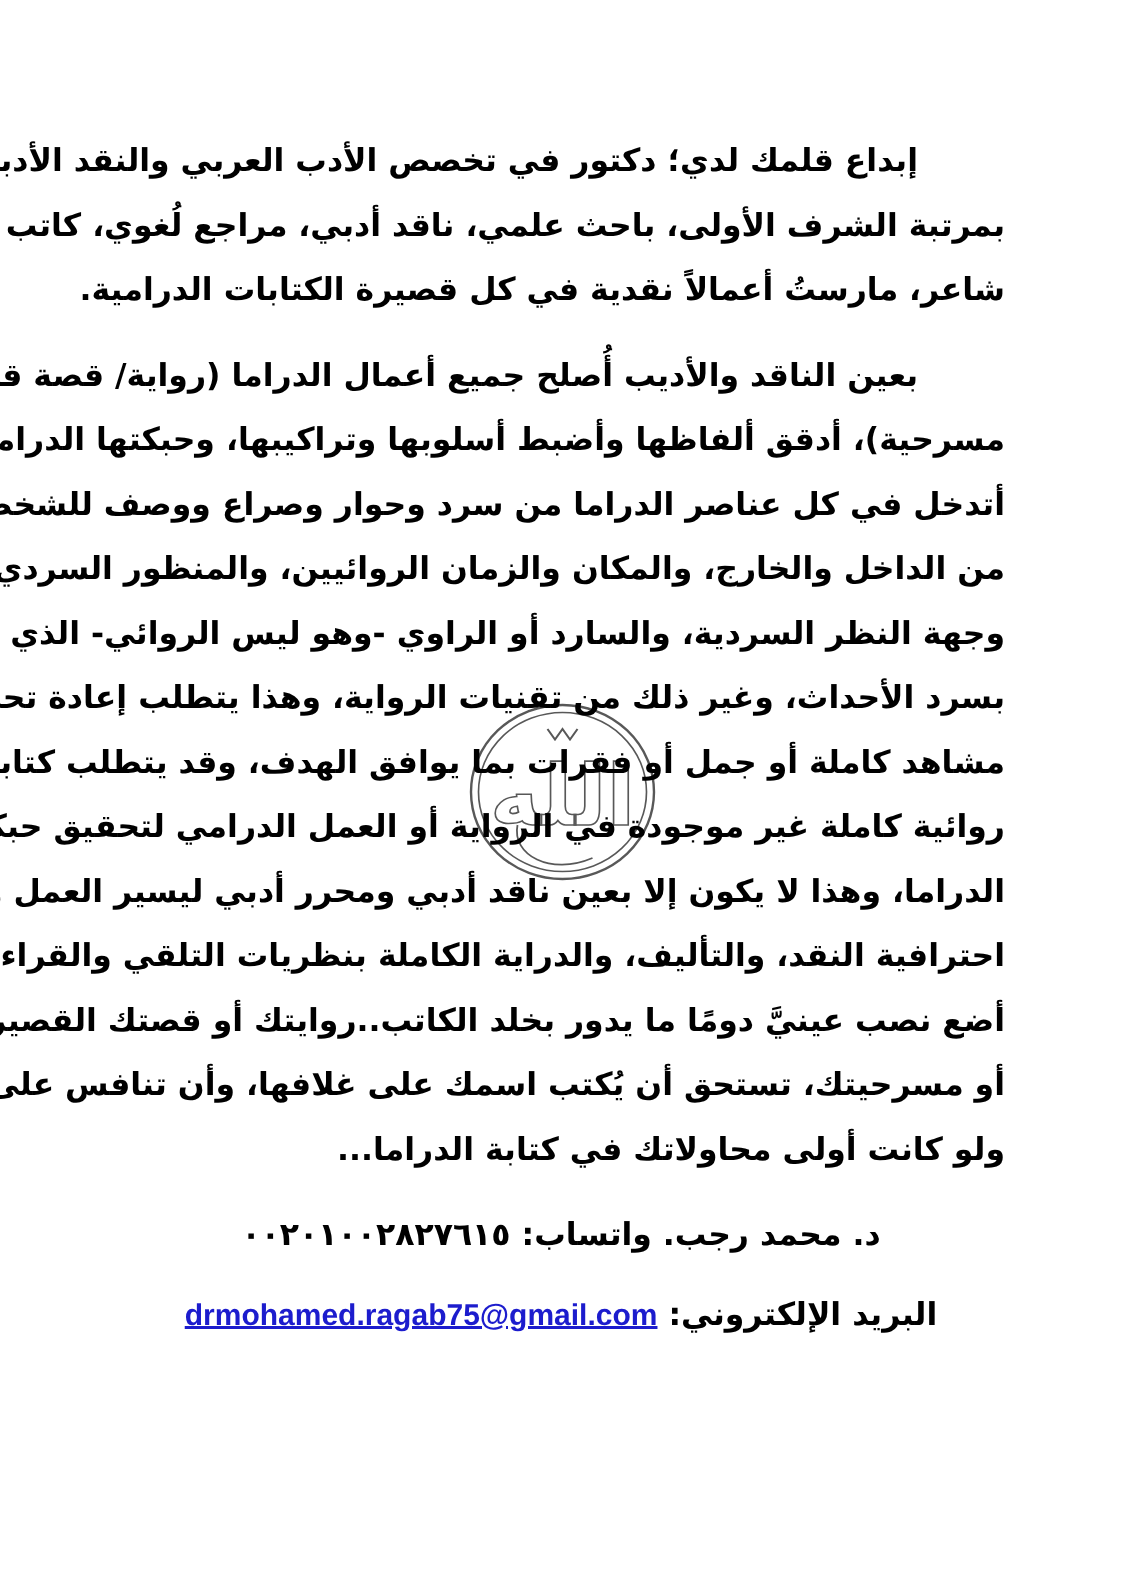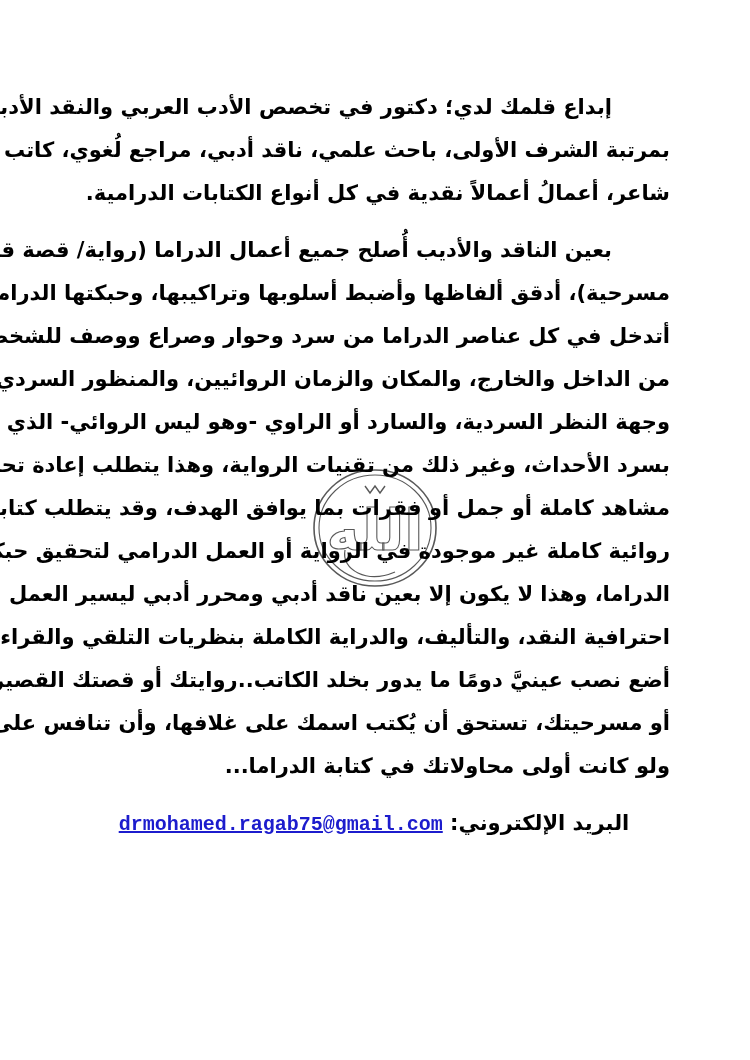--- a/index.html
+++ b/index.html
@@ -40,21 +40,21 @@
     line-height:43px;
     text-align:center;
     text-align-last:center;
     white-space:nowrap;
   }
   .phone-line{margin-top:12px;}
   .email-line{margin-top:10px;}
   .closing-line{margin-top:6px;}
   .email-label{margin-left:0;}
   .email-link{
-    font-family:Liberation Mono, monospace;
+    font-family:Liberation Sans, sans-serif;
     font-weight:700;
     font-size:20px;
     text-decoration:underline;
     direction:ltr;
     unicode-bidi:embed;
   }
   .watermark{
     position:absolute;
     left:311px;top:466px;
     width:128px;height:124px;
@@ -74,39 +74,40 @@
     <path d="M54 20 l5 7 5 -7 5 7 5 -7" fill="none" stroke="#3c3c3c" stroke-width="1.4"></path>
     <path d="M34 84 C30 104, 56 118, 84 106" fill="none" stroke="#3c3c3c" stroke-width="1.2"></path>
   </svg>
 
   <div class="content">
 
     <div>
         <div class="para">
           <div class="line indent">إبداع قلمك لدي؛ دكتور في تخصص الأدب العربي والنقد الأدبي</div>
           <div class="line">بمرتبة الشرف الأولى، باحث علمي، ناقد أدبي، مراجع لُغوي، كاتب محتوى،</div>
-          <div class="line last">شاعر، أعمالُ أعمالاً نقدية في كل أنواع الكتابات الدرامية.</div>
+          <div class="line last">شاعر، مارستُ أعمالاً نقدية في كل قصيرة الكتابات الدرامية.</div>
         </div>
         <div class="para">
           <div class="line indent">بعين الناقد والأديب أُصلح جميع أعمال الدراما (رواية/ قصة قصيرة/</div>
           <div class="line">مسرحية)، أدقق ألفاظها وأضبط أسلوبها وتراكيبها، وحبكتها الدرامية،</div>
           <div class="line">أتدخل في كل عناصر الدراما من سرد وحوار وصراع ووصف للشخصيات</div>
           <div class="line">من الداخل والخارج، والمكان والزمان الروائيين، والمنظور السردي، أو</div>
           <div class="line">وجهة النظر السردية، والسارد أو الراوي -وهو ليس الروائي- الذي يقوم</div>
           <div class="line">بسرد الأحداث، وغير ذلك من تقنيات الرواية، وهذا يتطلب إعادة تحرير</div>
           <div class="line">مشاهد كاملة أو جمل أو فقرات بما يوافق الهدف، وقد يتطلب كتابة مشاهد</div>
           <div class="line">روائية كاملة غير موجودة في الرواية أو العمل الدرامي لتحقيق حبكة</div>
           <div class="line">الدراما، وهذا لا يكون إلا بعين ناقد أدبي ومحرر أدبي ليسير العمل وفق</div>
           <div class="line">احترافية النقد، والتأليف، والدراية الكاملة بنظريات التلقي والقراءة الحديثة.</div>
           <div class="line">أضع نصب عينيَّ دومًا ما يدور بخلد الكاتب..روايتك أو قصتك القصيرة،</div>
           <div class="line">أو مسرحيتك، تستحق أن يُكتب اسمك على غلافها، وأن تنافس على جائزة،</div>
           <div class="line last">ولو كانت أولى محاولاتك في كتابة الدراما...</div>
         </div>
       </div>
 
+    <div class="center-line phone-line">د. محمد رجب. واتساب: ٠٠٢٠١٠٠٢٨٢٧٦١٥</div>
 
     <div class="center-line email-line">
       <span class="email-label">البريد الإلكتروني:</span>
       <a class="email-link" href="#" style="color: rgb(28, 28, 205);">drmohamed.ragab75@gmail.com</a>
     </div>
 
 
   </div>
 </div>
 

